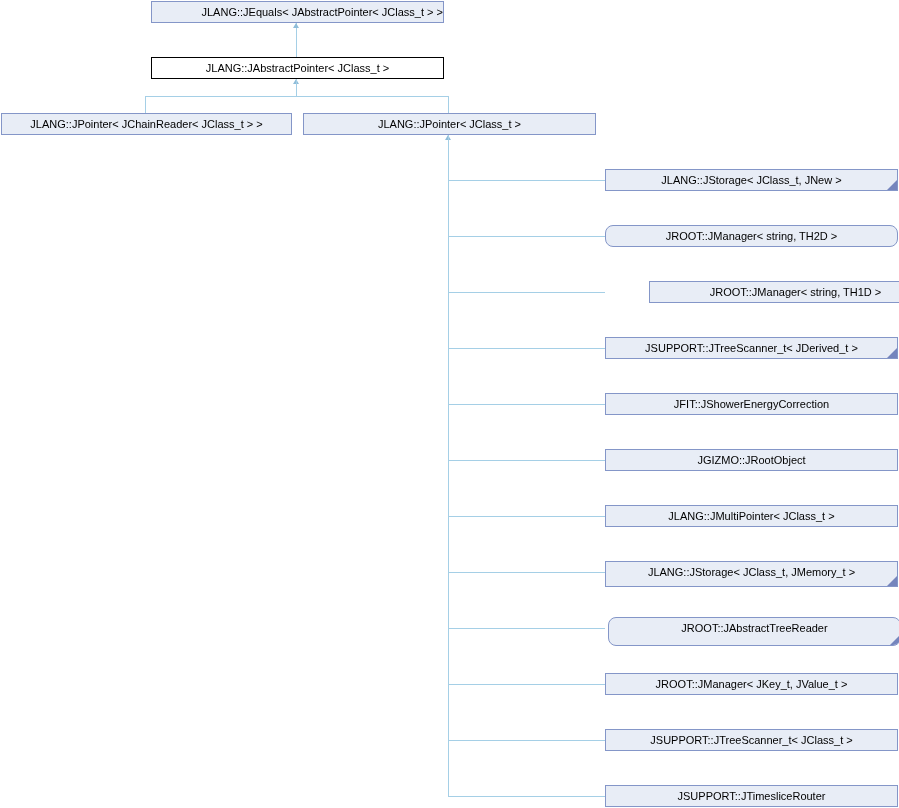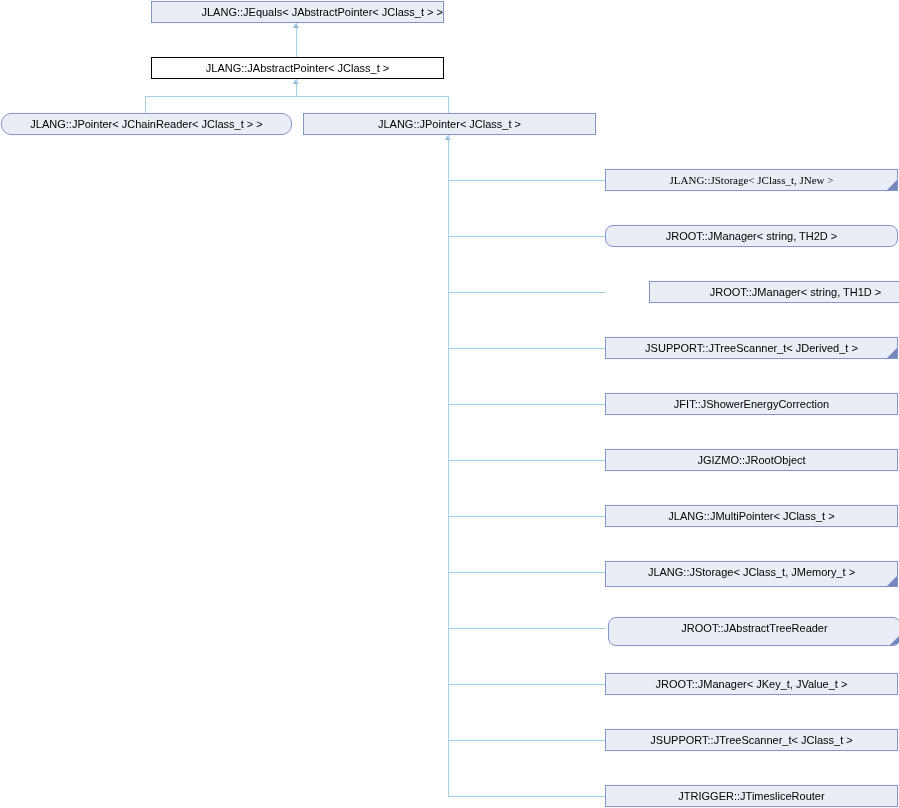--- a/index.html
+++ b/index.html
@@ -46,34 +46,34 @@
     border-left: 10px solid transparent;
     border-bottom: 10px solid var(--fold);
   }
 </style>
 </head>
 <body>
 
 <div id="stage" style="--node-fill: #e8edf6; --node-border: #8496c8; --current-fill: #ffffff; --current-border: #000000; --edge: #a5cfe6; --arrowhead: #8fbdd9; --fold: #7585bd; --text: #000000;">
     <div class="node" style="left: 151px; top: 1px; width: 293px; height: 22px; line-height: 20px; text-align: right;">JLANG::JEquals&lt; JAbstractPointer&lt; JClass_t &gt; &gt;</div>
     <div class="node current" style="left: 151px; top: 57px; width: 293px; height: 22px; line-height: 20px;">JLANG::JAbstractPointer&lt; JClass_t &gt;</div>
-    <div class="node" style="left: 1px; top: 113px; width: 291px; height: 22px; line-height: 20px; border-radius: 10px;">JLANG::JPointer&lt; JChainReader&lt; JClass_t &gt; &gt;</div>
+    <div class="node" style="left: 1px; top: 113px; width: 291px; height: 22px; line-height: 20px;">JLANG::JPointer&lt; JChainReader&lt; JClass_t &gt; &gt;</div>
     <div class="node" style="left: 303px; top: 113px; width: 293px; height: 22px; line-height: 20px;">JLANG::JPointer&lt; JClass_t &gt;</div>
-    <div class="node" style="left: 605px; top: 169px; width: 293px; height: 22px; line-height: 20px; font-family: Liberation Serif, serif;">JLANG::JStorage&lt; JClass_t, JNew &gt;<div class="fold"></div></div>
+    <div class="node" style="left: 605px; top: 169px; width: 293px; height: 22px; line-height: 20px;">JLANG::JStorage&lt; JClass_t, JNew &gt;<div class="fold"></div></div>
     <div class="node" style="left: 605px; top: 225px; width: 293px; height: 22px; line-height: 20px; border-radius: 8px;">JROOT::JManager&lt; string, TH2D &gt;</div>
     <div class="node" style="left: 605px; top: 281px; width: 293px; height: 22px; line-height: 20px; margin-left: 44px;">JROOT::JManager&lt; string, TH1D &gt;</div>
     <div class="node" style="left: 605px; top: 337px; width: 293px; height: 22px; line-height: 20px;">JSUPPORT::JTreeScanner_t&lt; JDerived_t &gt;<div class="fold"></div></div>
     <div class="node" style="left: 605px; top: 393px; width: 293px; height: 22px; line-height: 20px;">JFIT::JShowerEnergyCorrection</div>
     <div class="node" style="left: 605px; top: 505px; width: 293px; height: 22px; line-height: 20px;">JLANG::JMultiPointer&lt; JClass_t &gt;</div>
     <div class="node" style="left: 605px; top: 449px; width: 293px; height: 22px; line-height: 20px;">JGIZMO::JRootObject</div>
     <div class="node" style="left: 605px; top: 561px; width: 293px; height: 26px; line-height: 20px;">JLANG::JStorage&lt; JClass_t, JMemory_t &gt;<div class="fold"></div></div>
     <div class="node" style="left: 608px; top: 617px; width: 293px; height: 29px; line-height: 20px; border-radius: 8px;">JROOT::JAbstractTreeReader<div class="fold"></div></div>
     <div class="node" style="left: 605px; top: 673px; width: 293px; height: 22px; line-height: 20px;">JROOT::JManager&lt; JKey_t, JValue_t &gt;</div>
     <div class="node" style="left: 605px; top: 729px; width: 293px; height: 22px; line-height: 20px;">JSUPPORT::JTreeScanner_t&lt; JClass_t &gt;</div>
-    <div class="node" style="left: 605px; top: 785px; width: 293px; height: 22px; line-height: 20px;">JTRIGGER::JTimesliceRouter</div>
+    <div class="node" style="left: 605px; top: 785px; width: 293px; height: 22px; line-height: 20px;">JSUPPORT::JTimesliceRouter</div>
     <div class="seg" style="left: 296px; top: 23px; width: 1px; height: 34px;"></div>
     <div class="arrow" style="left: 293px; top: 23px;"></div>
     <div class="arrow" style="left: 293px; top: 79px;"></div>
     <div class="seg" style="left: 296px; top: 79px; width: 1px; height: 18px;"></div>
     <div class="seg" style="left: 145px; top: 96px; width: 304px; height: 1px;"></div>
     <div class="seg" style="left: 145px; top: 96px; width: 1px; height: 17px;"></div>
     <div class="seg" style="left: 448px; top: 96px; width: 1px; height: 17px;"></div>
     <div class="arrow" style="left: 445px; top: 135px;"></div>
     <div class="seg" style="left: 448px; top: 135px; width: 1px; height: 662px;"></div>
     <div class="seg" style="left: 448px; top: 180px; width: 157px; height: 1px;"></div>

